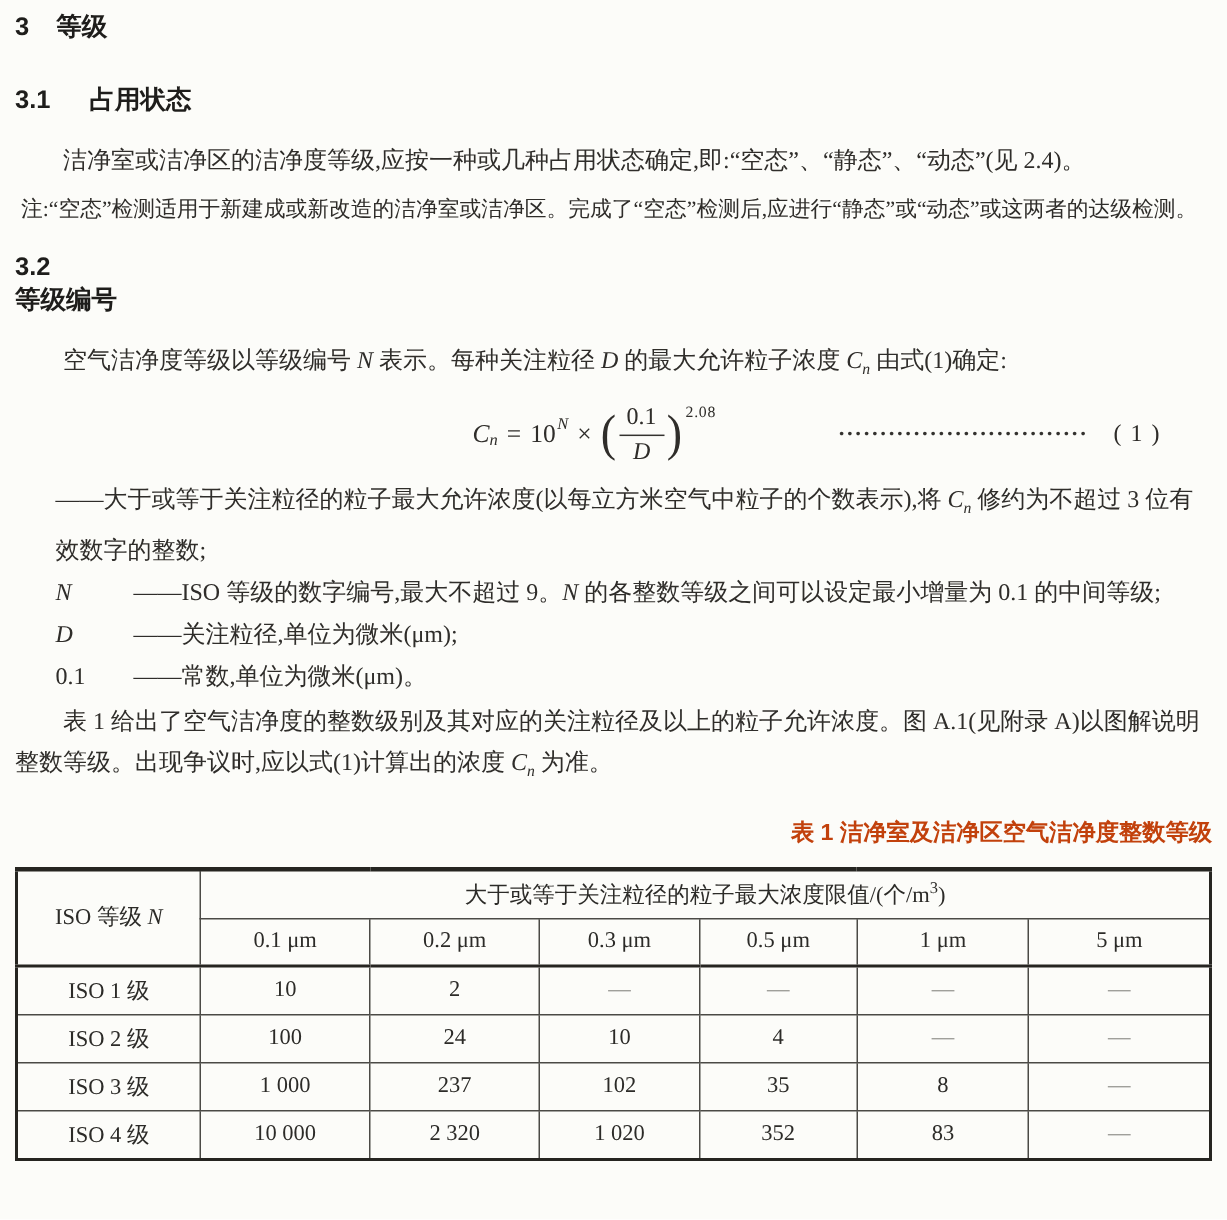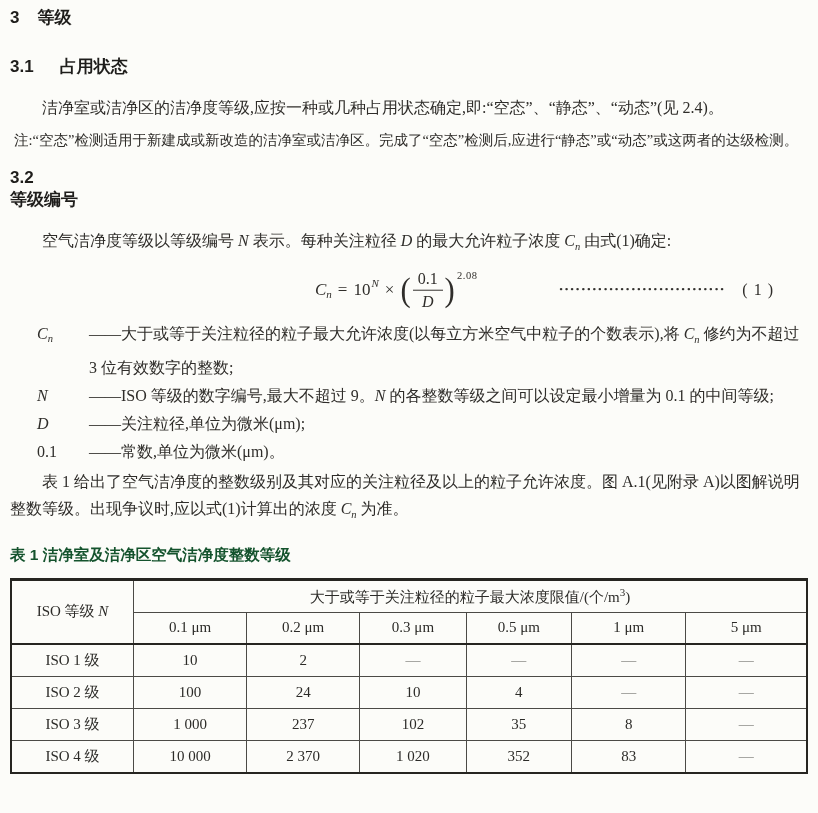--- a/index.html
+++ b/index.html
@@ -63,23 +63,23 @@
   .where { margin:2px 0 0 28px; line-height:26px; }
 
   
   .def { display:flex; margin-left:27px; line-height:28px; }
   .def-cn { margin-top:2px; }
   .def-term { flex:0 0 52px; }
   .def-term .tsub { font-size:10.5px; position:relative; top:3px; }
   .def-text { flex:1; }
 
   .caption {
-    margin-top:16px; text-align:left;
+    margin-top:16px; text-align:right;
     font-family:"Liberation Sans","DejaVu Sans",sans-serif;
-    font-weight:bold; font-size:15.5px; color:#14532d;
+    font-weight:bold; font-size:15.5px; color:#c2410c;
   }
 
   
   table.iso {
     width:100%; margin-top:12px; border-collapse:collapse;
     font-size:15px; text-align:center; color:#2c2b28;
     border:2px solid #262521; border-top-width:3px;
   }
   table.iso th, table.iso td {
     border:1px solid #4b4a46; font-weight:normal; padding:0 4px;
@@ -133,21 +133,20 @@
       </span>
       <span class="paren">)</span>
       <sup class="outer-exp">2.08</sup>
     </span>
     <span class="leader">••••••••••••••••••••••••••••••</span>
     <span class="eq-num">( 1 )</span>
   </div>
 
 
   <div class="def def-cn">
-    <span class="def-term"><span class="var">C</span><span class="var tsub">n</span></span>
     <span class="def-text"><span>——大于或等于关注粒径的粒子最大允许浓度(以每立方米空气中粒子的个数表示),将 </span><span class="var">C</span><sub class="var">n</sub><span> 修约为不超过 3 位有效数字的整数;</span></span>
   </div>
 
   <div class="def">
     <span class="def-term"><span class="var">N</span></span>
     <span class="def-text"><span>——ISO 等级的数字编号,最大不超过 9。</span><span class="var">N</span><span> 的各整数等级之间可以设定最小增量为 0.1 的中间等级;</span></span>
   </div>
 
   <div class="def">
     <span class="def-term"><span class="var">D</span></span>
@@ -211,21 +210,21 @@
         <td>1 000</td>
         <td>237</td>
         <td>102</td>
         <td>35</td>
         <td>8</td>
         <td class="dash">—</td>
       </tr>
       <tr>
         <th>ISO 4 级</th>
         <td>10 000</td>
-        <td>2 370</td>
+        <td>2 320</td>
         <td>1 020</td>
         <td>352</td>
         <td>83</td>
         <td class="dash">—</td>
       </tr>
     </tbody>
   </table>
 
 </div>
 

